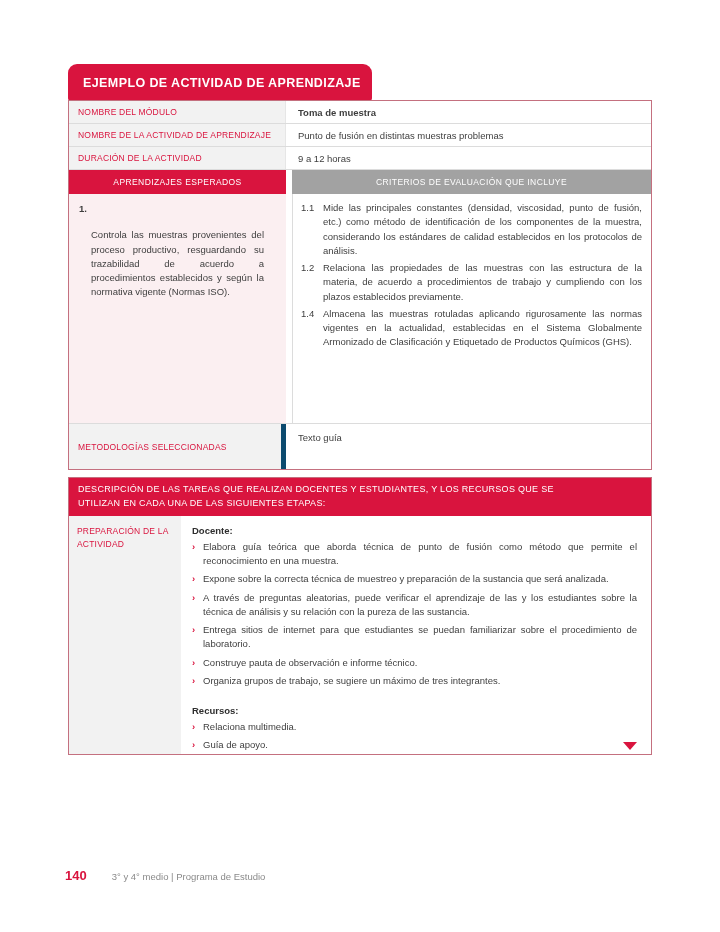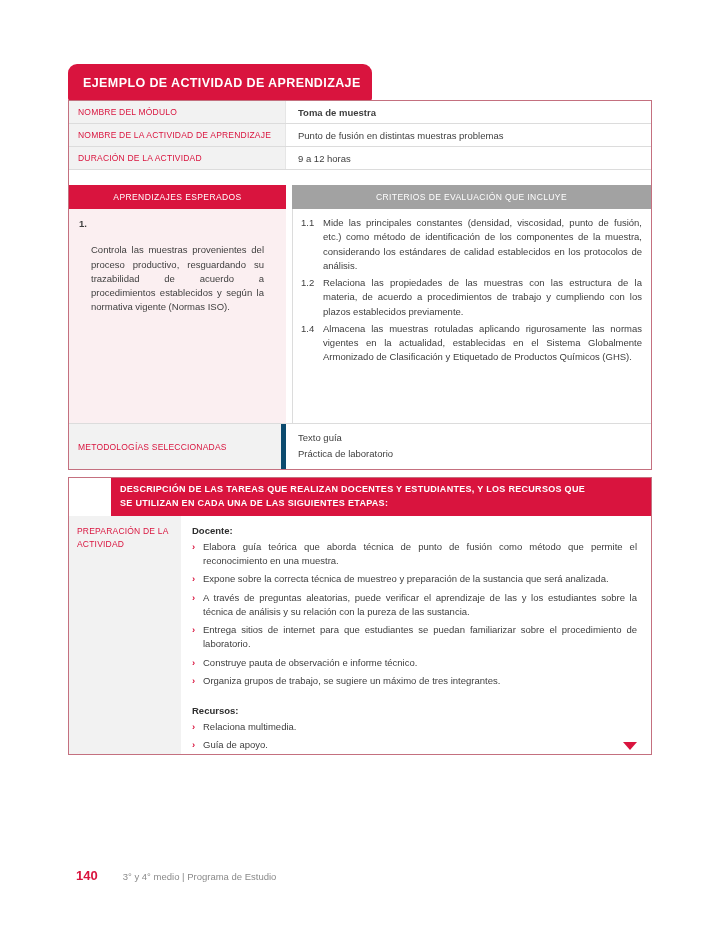--- a/index.html
+++ b/index.html
@@ -25,21 +25,21 @@
   .table1{position:absolute;left:68px;top:100px;width:584px;height:370px;
           border:1.5px solid var(--border-pink);box-sizing:border-box;background:#fff;
           display:flex;flex-direction:column;justify-content:center;}
   .info-row{display:grid;grid-template-columns:217px 1fr;height:23px;flex:none;
             border-bottom:1px solid var(--line);box-sizing:border-box;}
   .info-label{background:var(--lgray-bg);color:var(--red);font-size:8.5px;letter-spacing:.2px;
               display:flex;align-items:center;padding-left:9px;border-right:1px solid #E6E6E6;box-sizing:border-box;}
   .info-value{font-size:9.5px;color:var(--ink);display:flex;align-items:center;padding-left:12px;}
   .bold{font-weight:bold;}
 
-  .col-headers{display:grid;grid-template-columns:217px 6px 1fr;height:24px;flex:none;margin-top:15px;}
+  .col-headers{display:grid;grid-template-columns:217px 6px 1fr;height:24px;flex:none;}
   .hdr{color:#fff;font-size:8.5px;letter-spacing:.4px;display:flex;align-items:center;justify-content:center;}
   .hdr-left{background:var(--red);}
   .hdr-right{background:var(--gray-hdr);}
 
   .content-row{display:grid;grid-template-columns:217px 6px 1fr;flex:1;min-height:0;}
   .cell-pink{background:var(--pink-bg);padding:8px 10px;box-sizing:border-box;
              font-size:9.5px;color:var(--ink);line-height:1.5;}
   .cell-pink .num{font-weight:bold;margin-bottom:1px;}
   .cell-pink p{margin:12px;text-align:justify;}
   .cell-criteria{border-left:1px solid var(--line);padding:7px 9px 4px 8px;box-sizing:border-box;overflow:hidden;}
@@ -50,37 +50,37 @@
   .met-row{display:grid;grid-template-columns:217px 1fr;height:46px;flex:none;
            border-top:1px solid var(--line);box-sizing:border-box;}
   .met-label{background:var(--lgray-bg);color:var(--red);font-size:8.5px;letter-spacing:.2px;
              display:flex;align-items:center;padding-left:9px;border-right:5px solid #0c4a6e;box-sizing:border-box;}
   .met-values{font-size:9.5px;color:var(--ink);line-height:1.7;padding:6px 0 0 12px;}
 
   
   .table2{position:absolute;left:68px;top:477px;width:584px;height:278px;
           border:1.5px solid var(--border-pink);box-sizing:border-box;background:#fff;
           display:flex;flex-direction:column;}
-  .banner{background:var(--red);color:#fff;font-size:9px;font-weight:bold;letter-spacing:.3px;
-          line-height:1.55;padding:5px 64px 5px 9px;flex:none;margin-left:42px;}
+  .banner{background:var(--red);color:#fff;font-size:9px;font-weight:normal;letter-spacing:.3px;
+          line-height:1.55;padding:5px 64px 5px 9px;flex:none;}
   .prep-row{display:grid;grid-template-columns:112px 1fr;flex:1;min-height:0;}
   .prep-sidebar{background:var(--lgray-bg);color:var(--red);font-size:8.5px;letter-spacing:.2px;
                 line-height:1.55;padding:9px 8px;box-sizing:border-box;}
   .prep-content{padding:8px 14px 0 11px;box-sizing:border-box;overflow:hidden;}
   .sec-heading{font-weight:bold;font-size:9.5px;color:#2E2E2E;margin:1px 0 4px;}
   .sec-heading.recursos{margin-top:17px;}
   .bullet{display:flex;font-size:9.5px;color:var(--ink);line-height:1.5;margin-bottom:4px;}
   .bullet .mark{color:var(--red);width:11px;flex:none;font-weight:bold;}
   .bullet .txt{flex:1;text-align:justify;}
   .triangle{position:absolute;right:14px;bottom:4px;width:0;height:0;
             border-left:7px solid transparent;border-right:7px solid transparent;
             border-top:8px solid var(--red);}
 
   
-  .footer{position:absolute;left:76px;top:868px;display:flex;align-items:baseline;gap:25px;}
+  .footer{position:absolute;left:65px;top:868px;display:flex;align-items:baseline;gap:25px;}
   .page-num{color:var(--red);font-weight:bold;font-size:13px;}
   .footer-text{color:#8A8A8A;font-size:9.5px;}
 </style>
 </head>
 <body>
 
 <div class="page">
 
   <div class="tab">
     <span>EJEMPLO DE ACTIVIDAD DE APRENDIZAJE</span>
@@ -126,21 +126,20 @@
           <span class="crit-num">1.4</span>
           <span class="crit-text">Almacena las muestras rotuladas aplicando rigurosamente las normas vigentes en la actualidad, establecidas en el Sistema Globalmente Armonizado de Clasificación y Etiquetado de Productos Químicos (GHS).</span>
         </div>
       </div>
     </div>
 
     <div class="met-row">
       <div class="met-label">METODOLOGÍAS SELECCIONADAS</div>
       <div class="met-values">
         <div>Texto guía</div>
-        <div>Práctica de laboratorio</div>
       </div>
     </div>
   </div>
 
   <div class="table2">
     <div class="banner">DESCRIPCIÓN DE LAS TAREAS QUE REALIZAN DOCENTES Y ESTUDIANTES, Y LOS RECURSOS QUE SE UTILIZAN EN CADA UNA DE LAS SIGUIENTES ETAPAS:</div>
 
     <div class="prep-row">
       <div class="prep-sidebar">PREPARACIÓN DE LA ACTIVIDAD</div>
 

